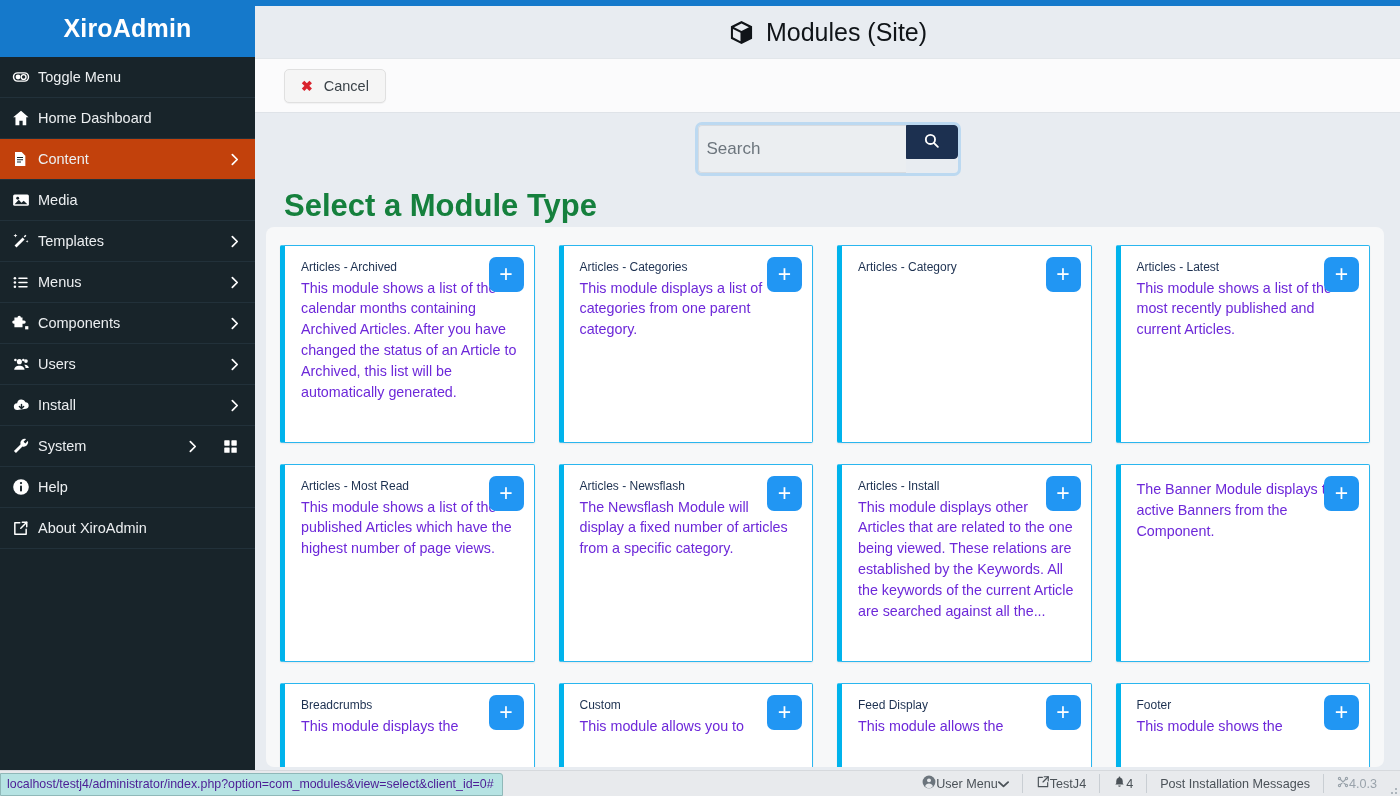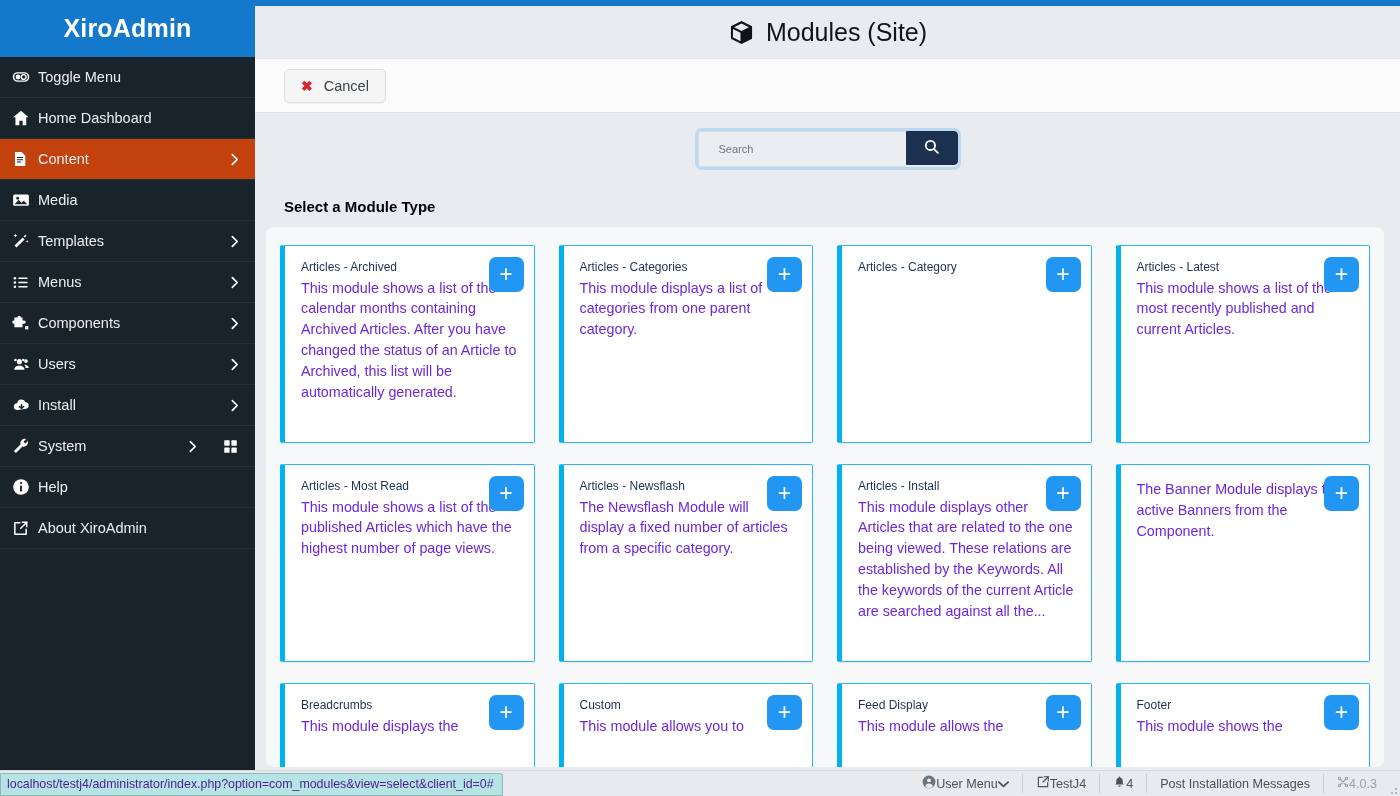--- a/index.html
+++ b/index.html
@@ -86,36 +86,36 @@
   .x-icon { color: #d9232d; font-size: 14px; font-weight: bold; line-height: 1; }
 
   .search-zone {
     height: 72px; display: flex; align-items: center; justify-content: center;
   }
   .search-wrap {
     display: flex; border-radius: 4px;
     box-shadow: 0 0 0 3px rgba(33,150,243,.22);
   }
   .search-input {
-    width: 208px; height: 36px;
+    width: 208px; height: 48px;
     background: #ebeef1; border: 1px solid #d7dbe0; border-right: none;
     border-radius: 4px 0 0 4px;
-    padding: 0 20px; font-size: 11px; font-family: inherit; color: #2b3034;
+    padding: 0 8px; font-size: 17px; font-family: inherit; color: #2b3034;
     outline: none;
   }
   .search-input::placeholder { color: #6c757d; }
   .search-btn {
     width: 52px; height: 34px;
     background: #1c3050; border: 1px solid #1c3050; border-radius: 0 4px 4px 0;
     display: flex; align-items: center; justify-content: center;
     cursor: pointer; color: #ffffff;
   }
 
   .section-heading {
-    font-size: 15px; font-weight: bold; color: #000000;
+    font-size: 31px; font-weight: bold; color: #15803d;
     padding: 0 0 0 29px; height: 42px; display: flex; align-items: center;
   }
 
   .cards-panel {
     margin: 0 16px 0 11px;
     background: #f7f8f9;
     border-radius: 8px;
     padding: 18px 14px 14px 14px;
     height: 540px; overflow: hidden;
   }

